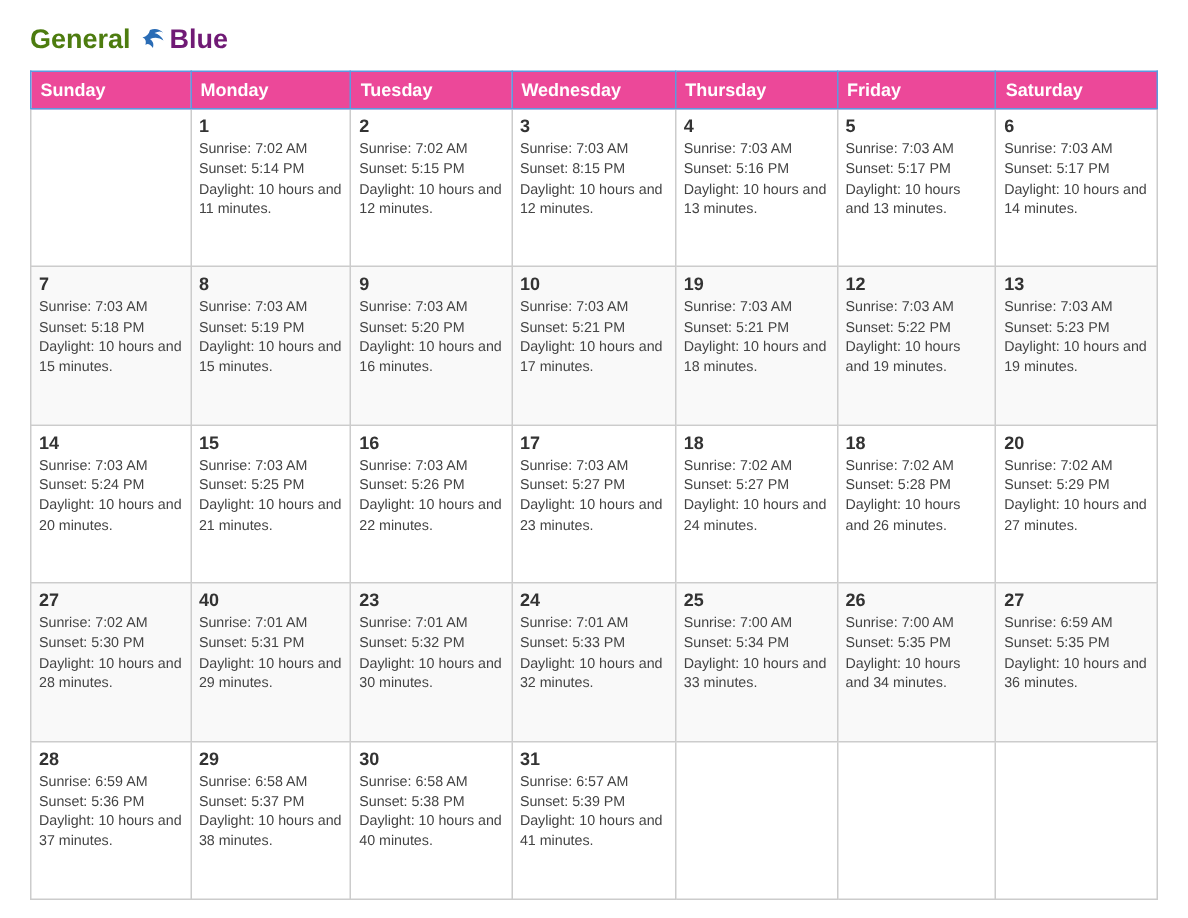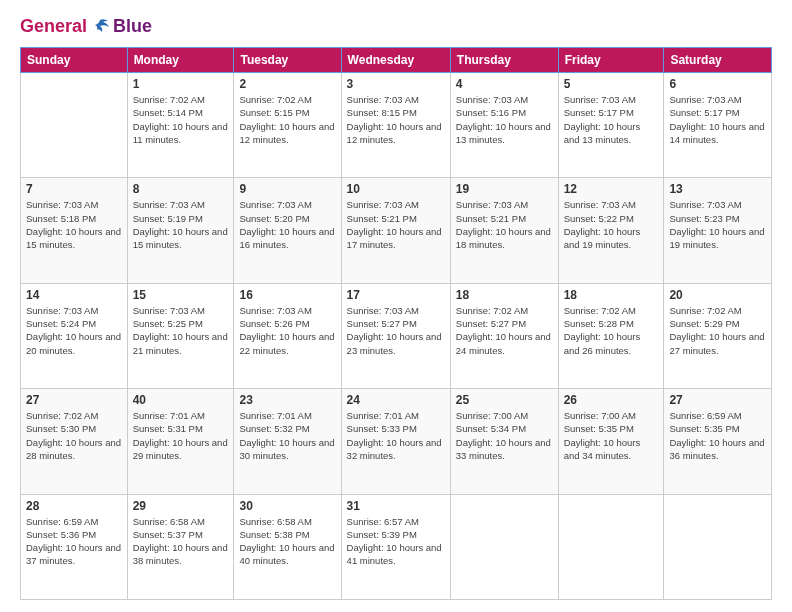--- a/index.html
+++ b/index.html
@@ -24,21 +24,21 @@
       margin-bottom: 10px;
     }
     .logo {
       display: flex;
       align-items: center;
       gap: 4px;
     }
     .logo-text-general {
       font-size: 18px;
       font-weight: bold;
-      color: #be185d;
+      color: #4d7c0f;
     }
     .logo-text-blue {
       font-size: 18px;
       font-weight: bold;
       color: #701a75;
     }
     .title-block {
       text-align: right;
     }
     .main-title {
@@ -50,21 +50,21 @@
     .sub-title {
       font-size: 14px;
       color: #555;
     }
     .calendar {
       width: 100%;
       border-collapse: collapse;
       flex: 1;
     }
     .calendar thead tr th {
-      background-color: #be185d;
+      background-color: #ec4899;
       color: #fff;
       font-size: 12px;
       font-weight: bold;
       padding: 5px 6px;
       text-align: left;
       border: 1px solid #5a9ae0;
     }
     .calendar tbody tr td {
       border: 1px solid #ccc;
       vertical-align: top;

